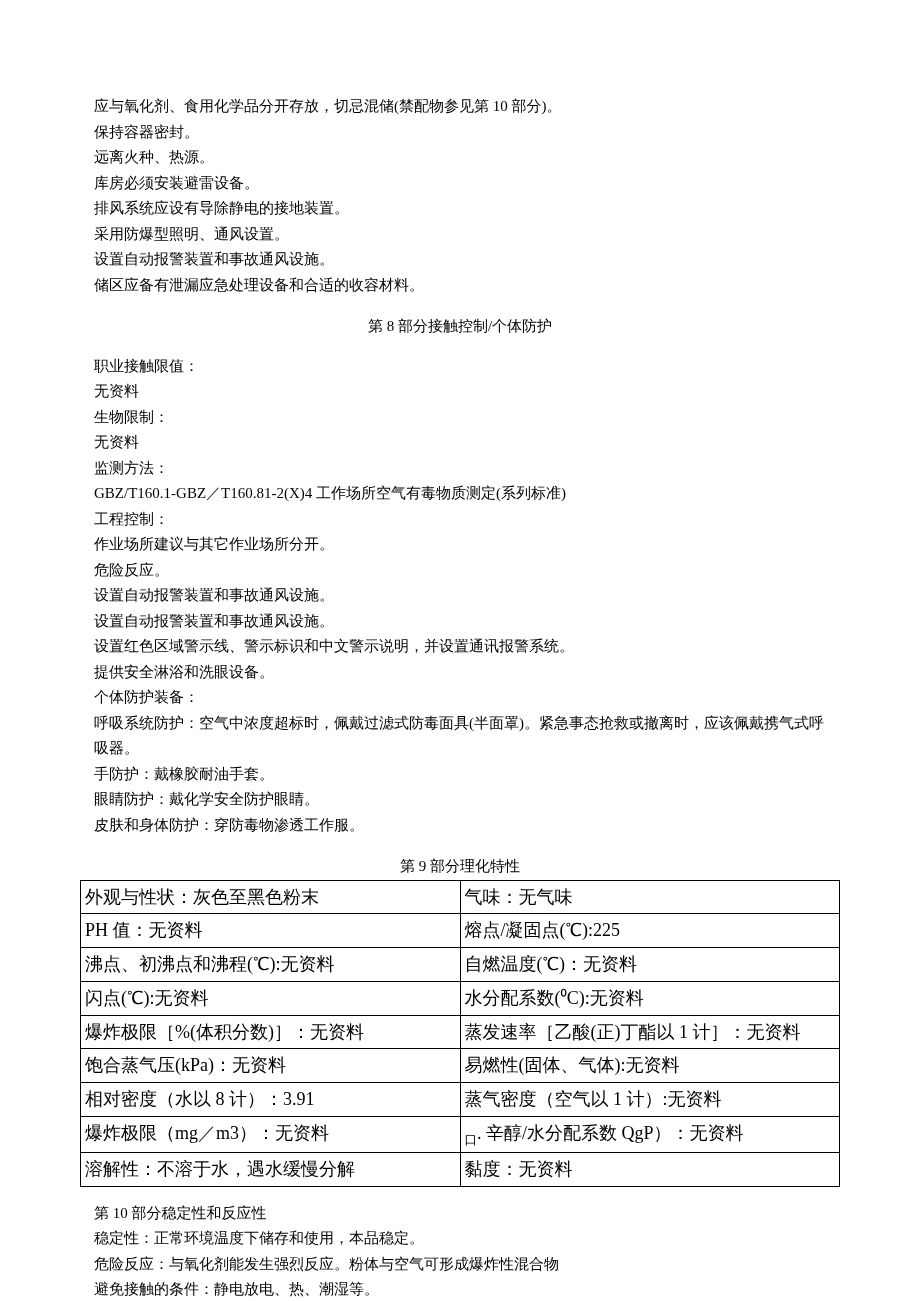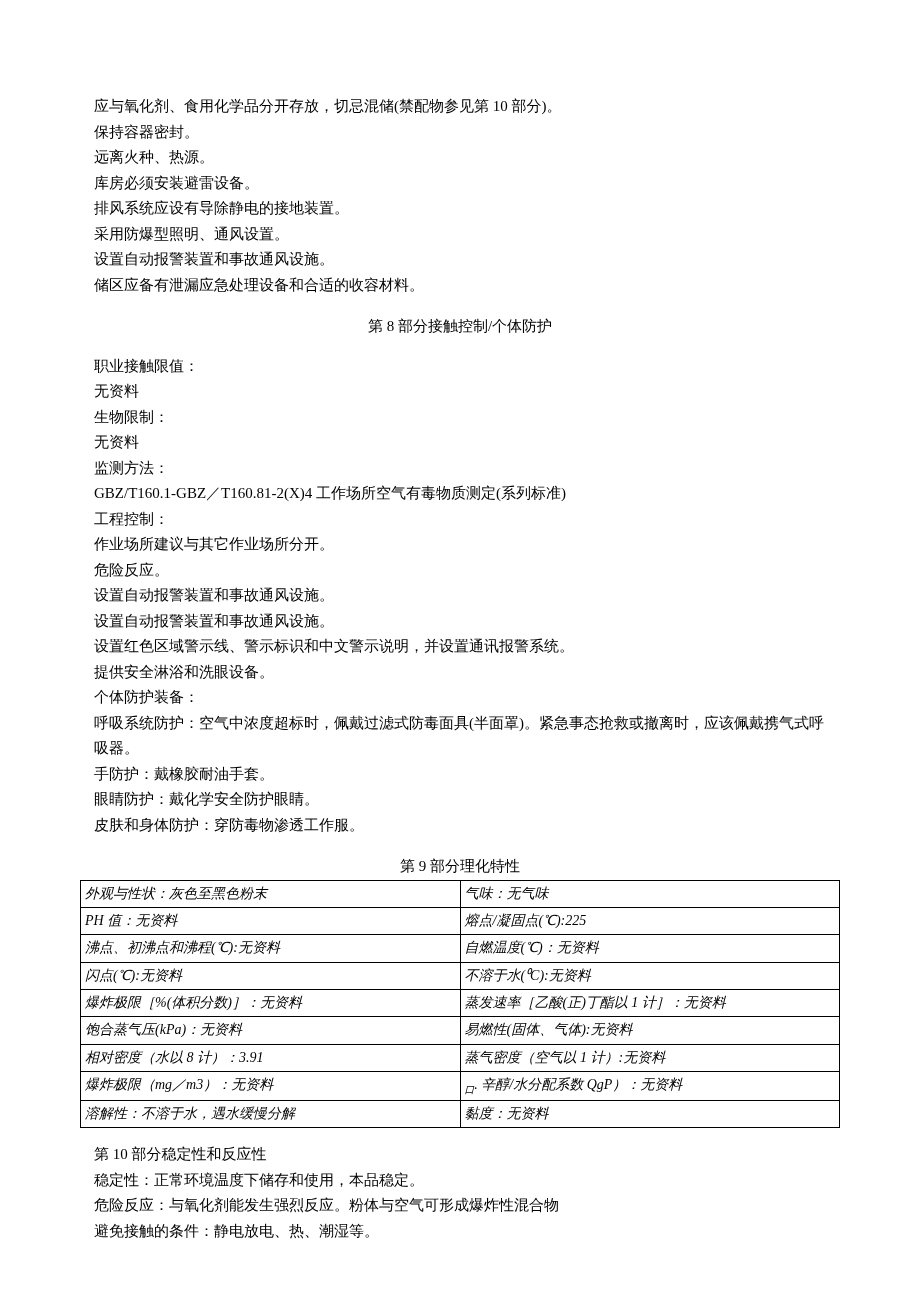--- a/index.html
+++ b/index.html
@@ -22,23 +22,22 @@
   }
   table {
     border-collapse: collapse;
     width: 100%;
     margin: 0;
   }
   td {
     border: 1px solid #000;
     padding: 2px 4px;
     vertical-align: top;
-    font-size: 14px;
+    font-size: 18px;
     line-height: 1.6;
-    font-style: italic;
   }
   .col1 { width: 50%; }
   .col2 { width: 50%; margin-left: 44px; }
   .block { margin: 14px; }
   .sub { vertical-align: sub; font-size: 0.7em; }
 </style>
 </head>
 <body>
 
 <div class="block">
@@ -86,21 +85,21 @@
       <tr>
         <td class="col1">PH 值：无资料</td>
         <td class="col2">熔点/凝固点(℃):225</td>
       </tr>
       <tr>
         <td class="col1">沸点、初沸点和沸程(℃):无资料</td>
         <td class="col2">自燃温度(℃)：无资料</td>
       </tr>
       <tr>
         <td class="col1">闪点(℃):无资料</td>
-        <td class="col2">不溶于水(⁰C):无资料</td>
+        <td class="col2">水分配系数(⁰C):无资料</td>
       </tr>
       <tr>
         <td class="col1">爆炸极限［%(体积分数)］：无资料</td>
         <td class="col2">蒸发速率［乙酸(正)丁酯以 1 计］：无资料</td>
       </tr>
       <tr>
         <td class="col1">饱合蒸气压(kPa)：无资料</td>
         <td class="col2">易燃性(固体、气体):无资料</td>
       </tr>
       <tr>

